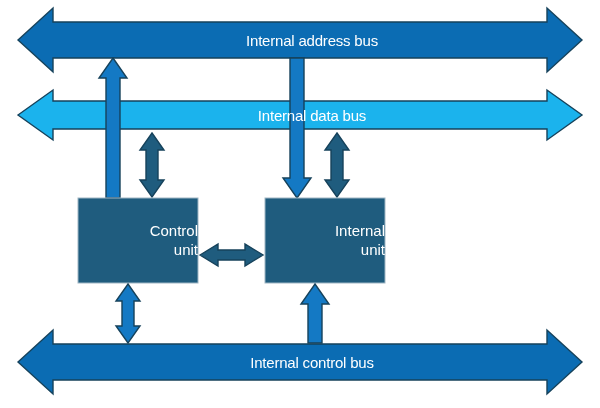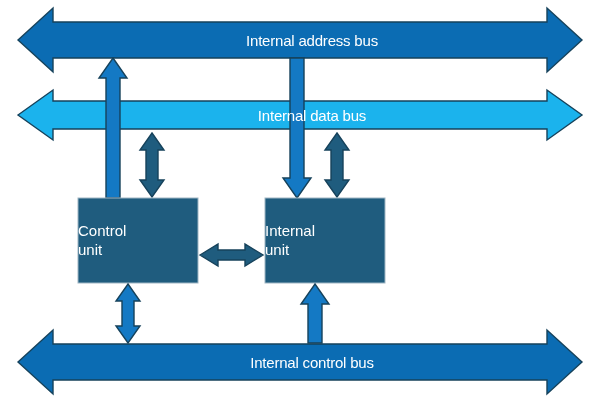--- a/index.html
+++ b/index.html
@@ -32,21 +32,21 @@
     text-align: center;
     pointer-events: none;
     padding-left: 12px;
   }
   .unit-label {
     position: absolute;
     color: #ffffff;
     font-size: 15px;
     line-height: 19px;
     font-family: "Liberation Sans", sans-serif;
-    text-align: left;
+    text-align: right;
     white-space: pre-line;
     pointer-events: none;
   }
 </style>
 </head>
 <body>
 
 <div id="canvas">
 
   <svg width="600" height="408" viewBox="0 0 600 408">

